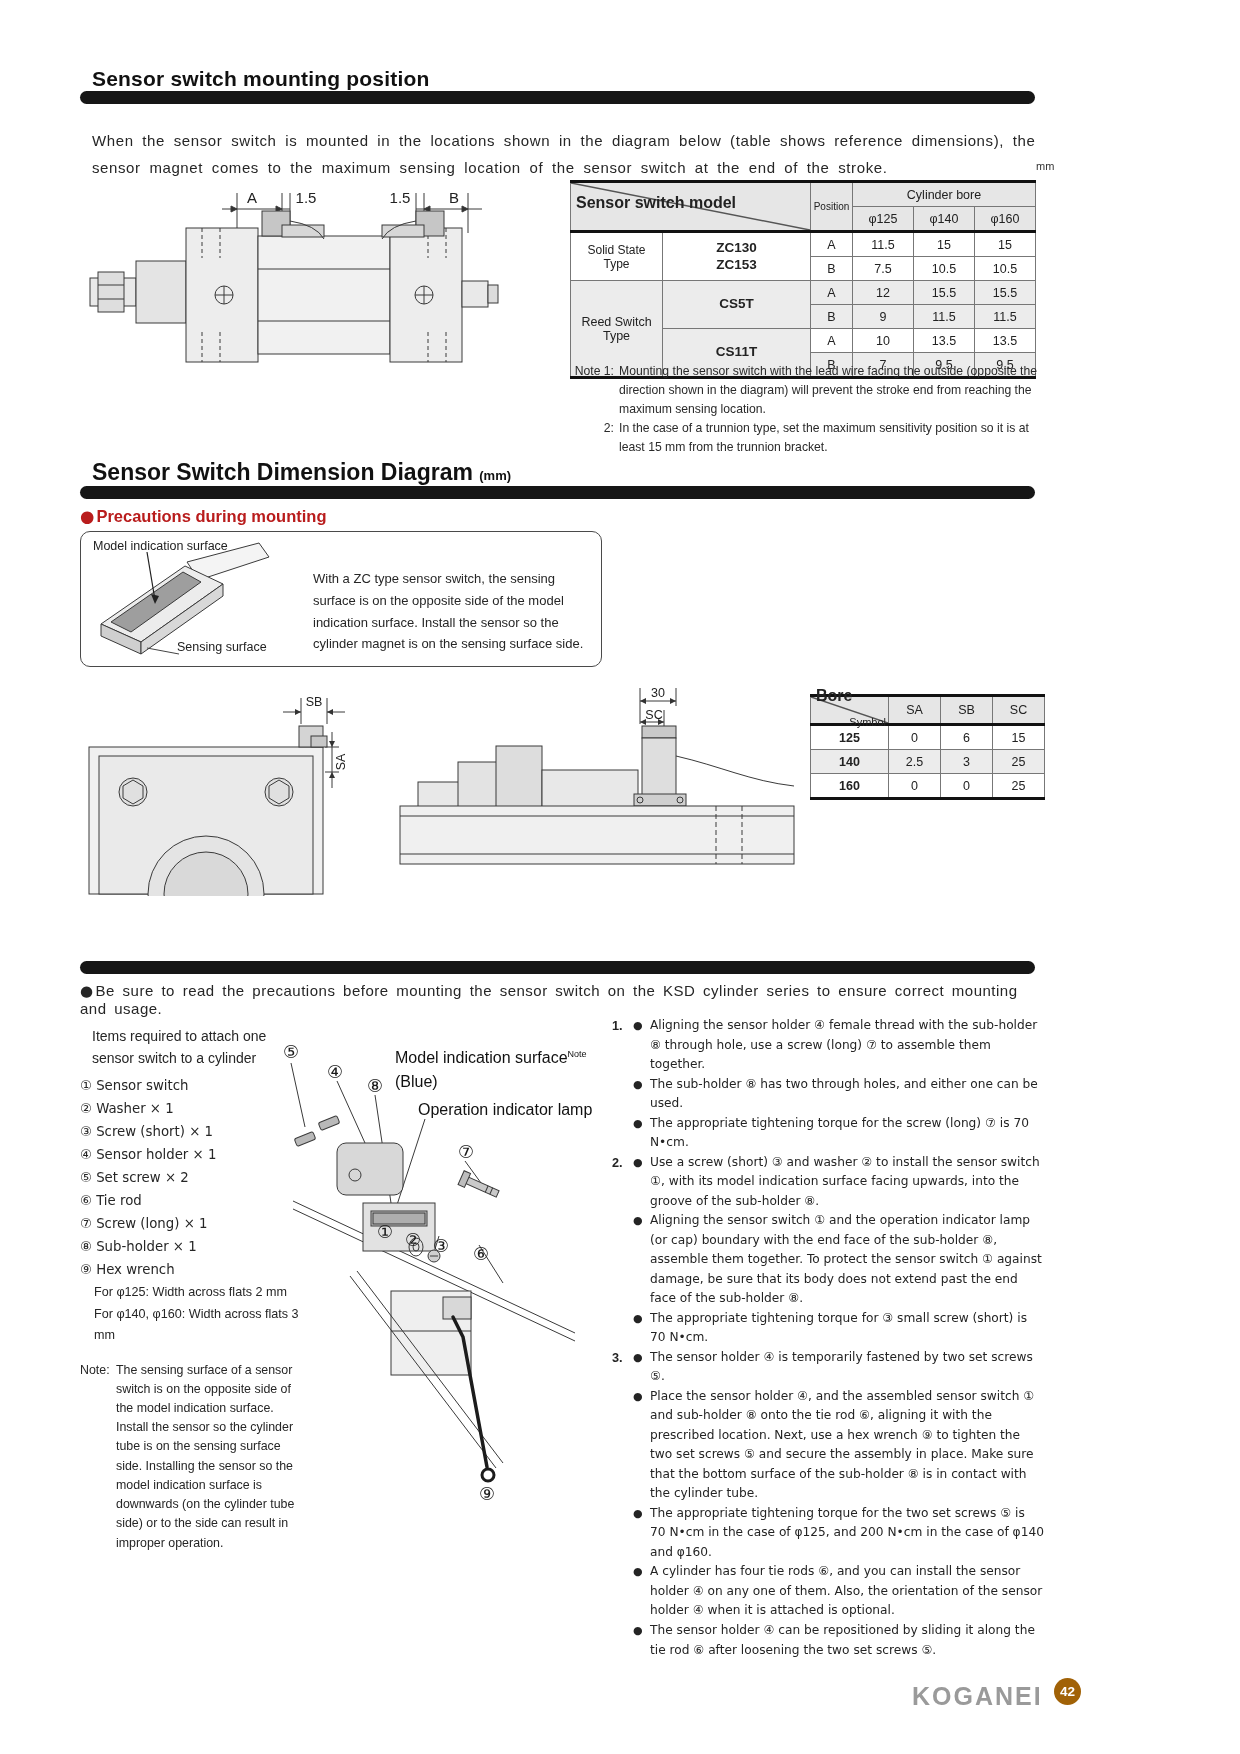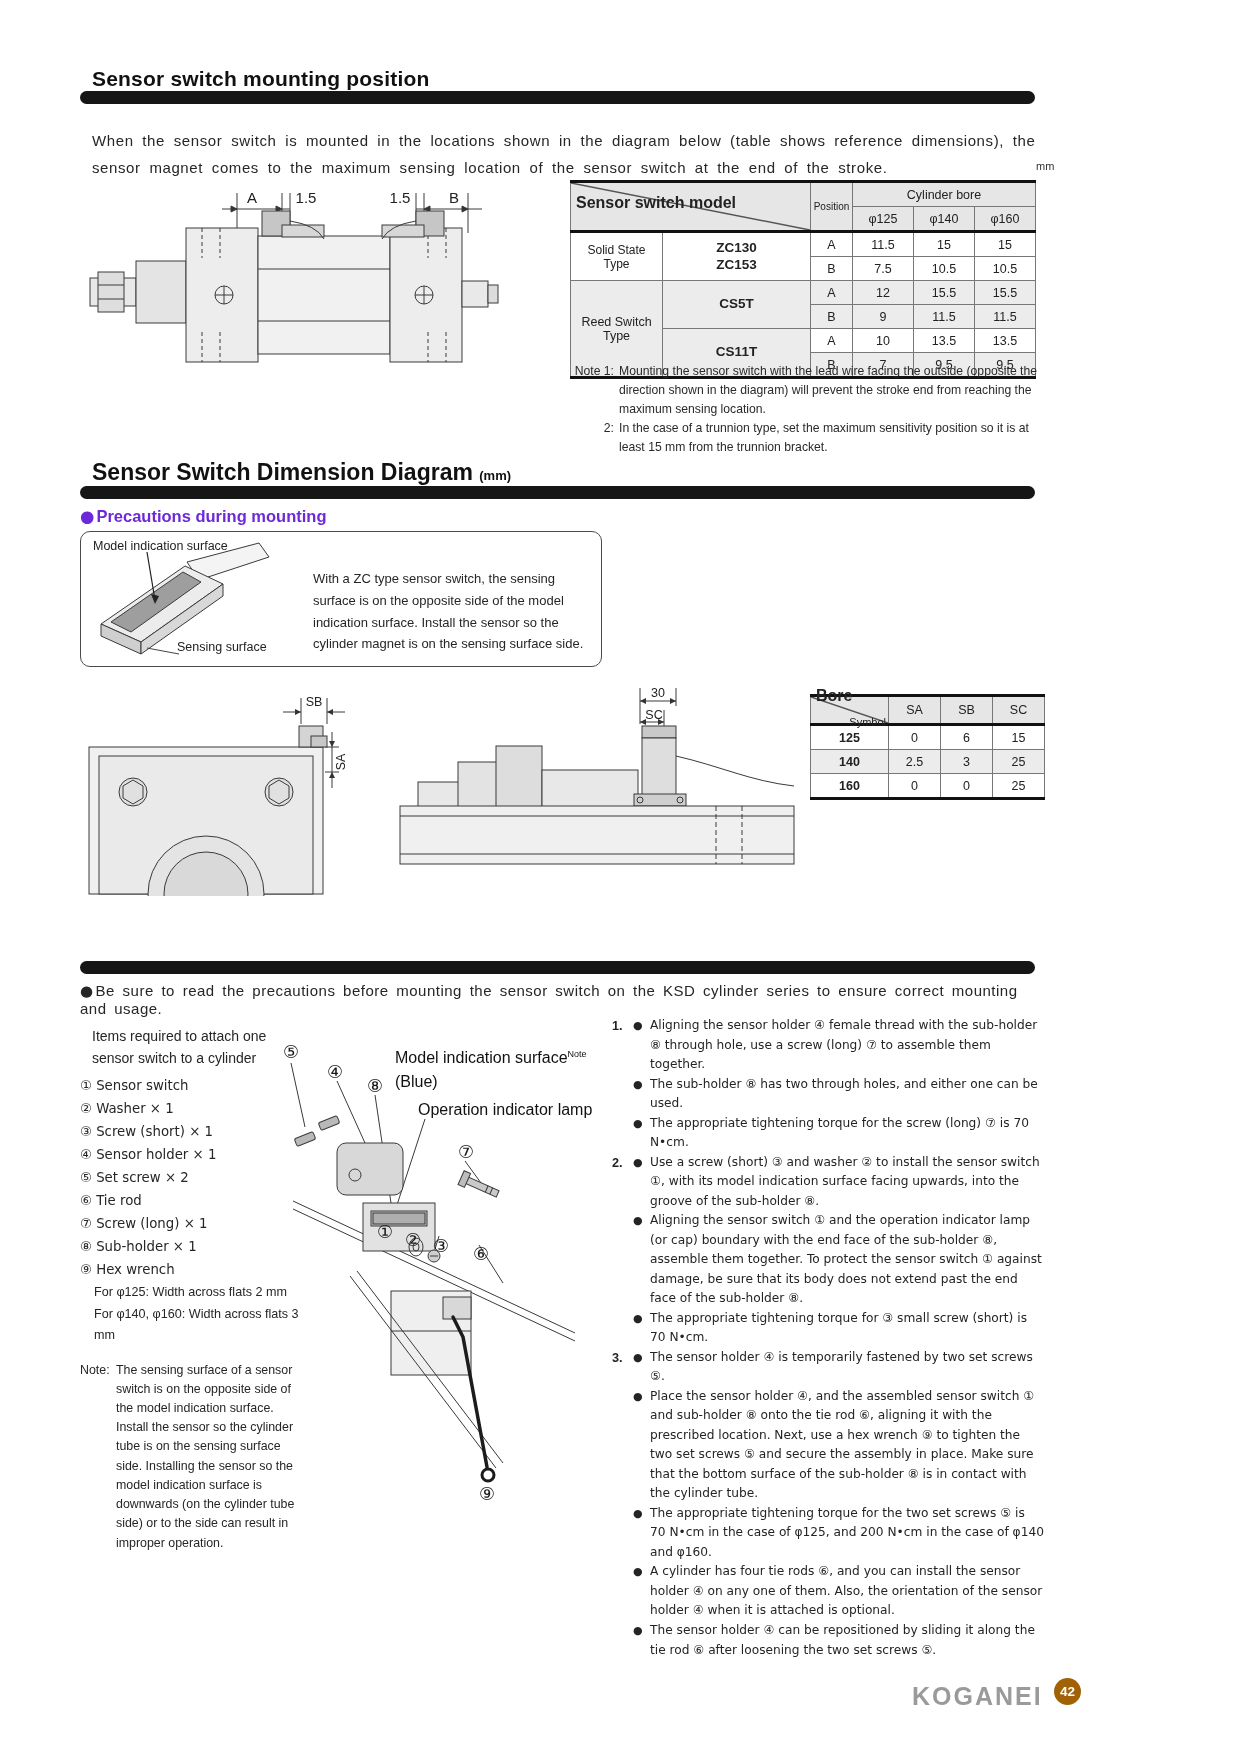--- a/index.html
+++ b/index.html
@@ -26,21 +26,21 @@
   .corner-label{position:absolute;left:5px;bottom:18px;font-size:16px;font-weight:bold;}
   .corner-top{position:absolute;right:2px;top:2px;font-size:11px;margin-top:17px;}
   .pos-h{font-size:10px;padding:0;}
   .model-line{font-size:13.5px;font-weight:bold;line-height:1.25;}
   
   .note-row{display:flex;font-size:12.2px;line-height:1.55;color:#2a2a2a;}
   .nlabel{width:46px;text-align:right;padding-right:5px;flex:none;}
   .ntext{flex:1;}
   
   .blt{font-family:"DejaVu Sans",sans-serif;margin-right:2px;}
-  .prec-h{font-size:16.5px;font-weight:bold;color:#6d28d9;}
+  .prec-h{font-size:16.5px;font-weight:bold;color:#b91c1c;}
   .lead3{font-size:15px;letter-spacing:.5px;word-spacing:3px;color:#262626;}
   
   .pbox{left:80px;top:531px;width:520px;height:134px;border:1.4px solid #4a4a4a;border-radius:10px;}
   .pbox-label{position:absolute;font-size:12.5px;color:#222;}
   .pbox-text{position:absolute;left:220px;top:24px;width:288px;font-size:13px;line-height:1.68;color:#262626;}
   
   .items-col{left:80px;top:1014px;width:225px;font-size:14px;line-height:1.5;color:#262626;}
   .items-intro{margin-bottom:6px;line-height:1.55;}
   .item{margin:2px 0;line-height:21px;font-family:"DejaVu Sans","Liberation Sans",sans-serif;font-size:13.3px;}
   .wnote{margin-left:14px;font-size:12.6px;line-height:1.7;}

